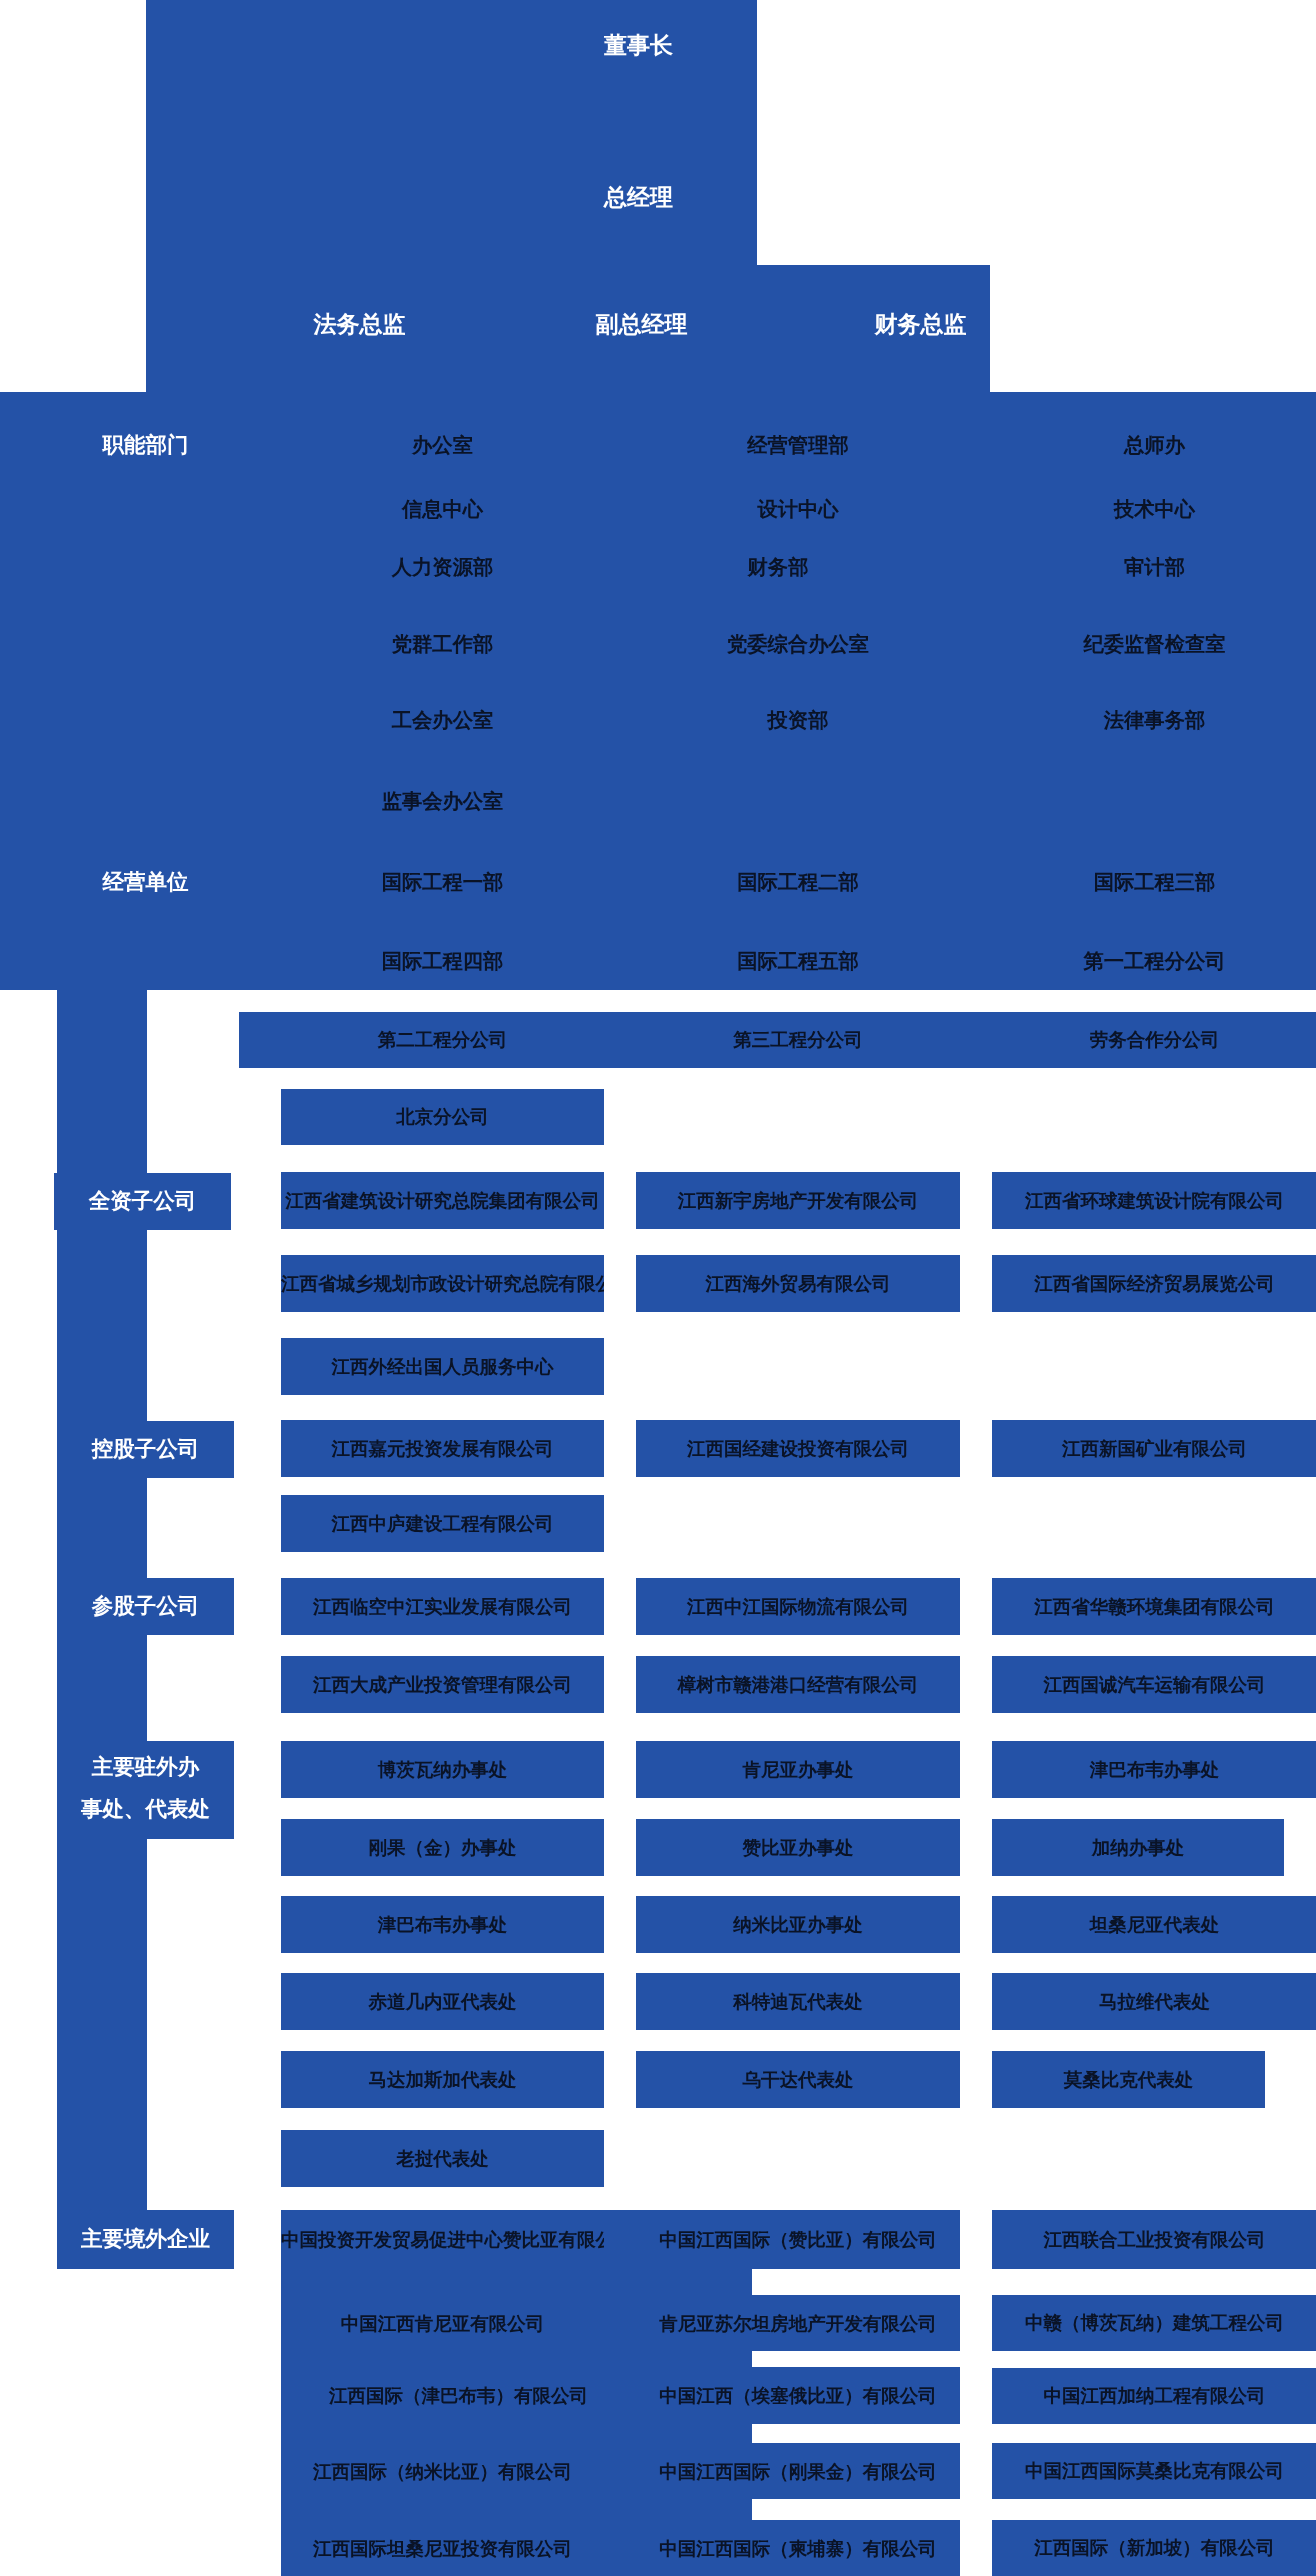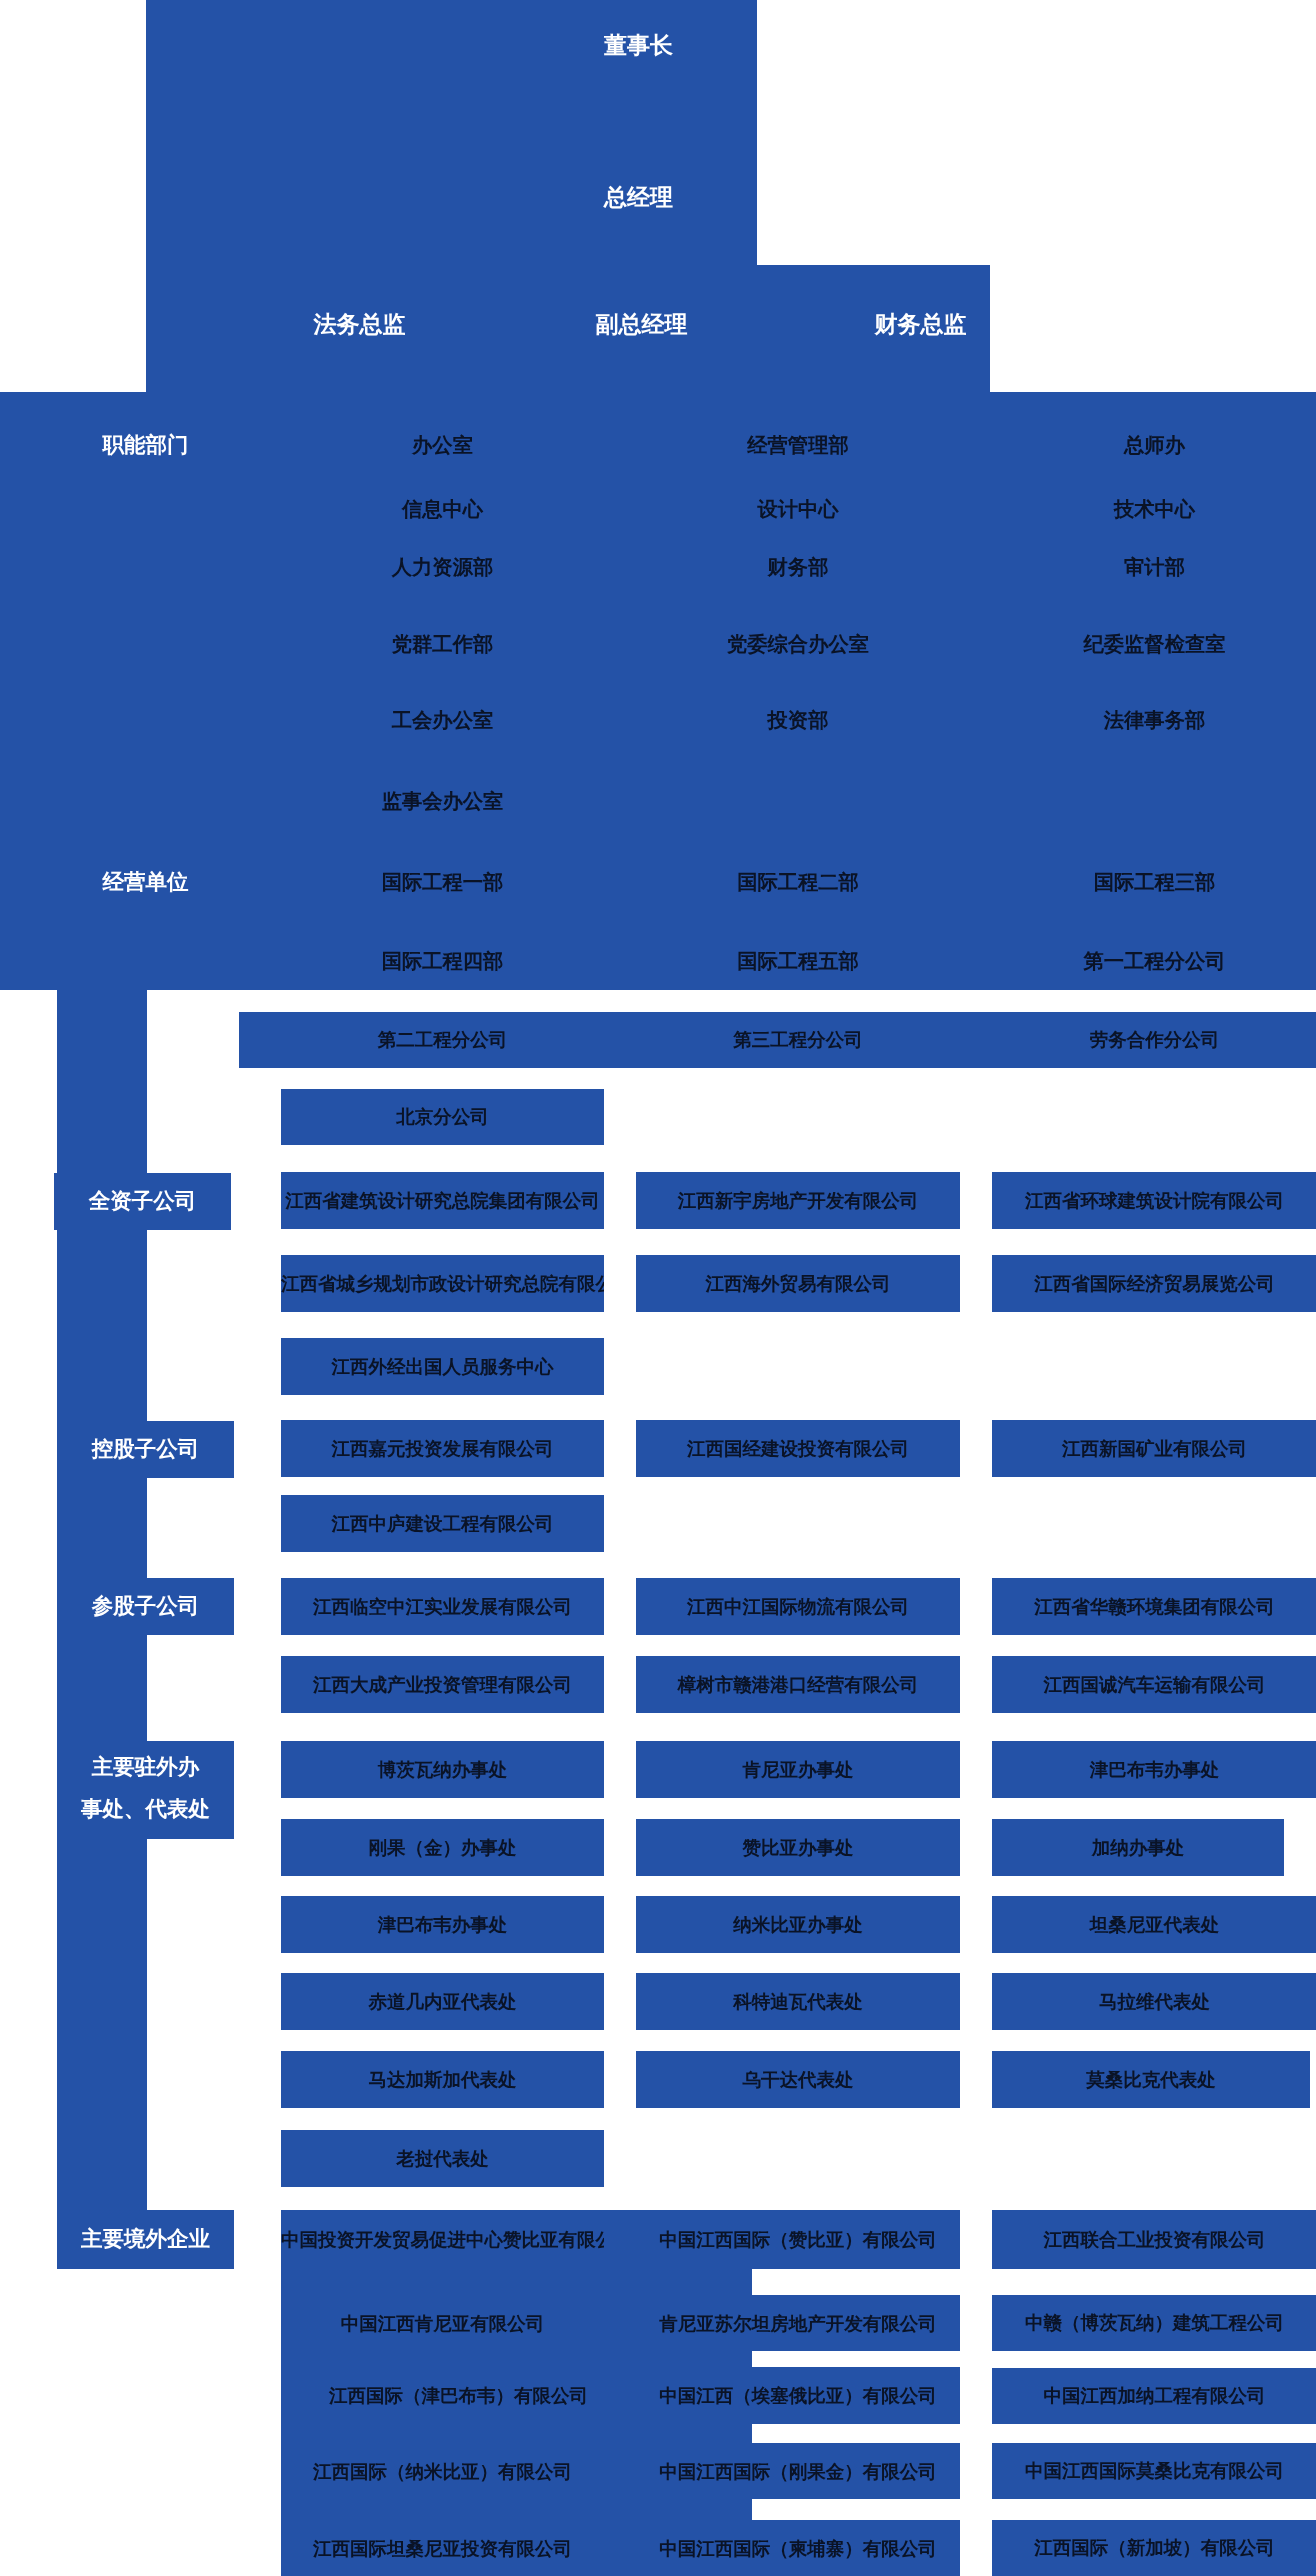--- a/index.html
+++ b/index.html
@@ -59,21 +59,21 @@
   <div class="title" style="left:522px;top:309px;width:239px;line-height:30px;">副总经理</div>
   <div class="title" style="left:801px;top:309px;width:239px;line-height:30px;">财务总监</div>
 <div class="sec-label" style="left: 57px; top: 430px; width: 177px; line-height: 30px;">职能部门</div>
     <div class="flat-text" style="left: 281px; top: 431px; width: 323px; line-height: 29px;">办公室</div>
     <div class="flat-text" style="left: 636px; top: 431px; width: 324px; line-height: 29px;">经营管理部</div>
     <div class="flat-text" style="left: 992px; top: 431px; width: 325px; line-height: 29px;">总师办</div>
     <div class="flat-text" style="left: 281px; top: 495px; width: 323px; line-height: 29px;">信息中心</div>
     <div class="flat-text" style="left: 636px; top: 495px; width: 324px; line-height: 29px;">设计中心</div>
     <div class="flat-text" style="left: 992px; top: 495px; width: 325px; line-height: 29px;">技术中心</div>
     <div class="flat-text" style="left: 281px; top: 553px; width: 323px; line-height: 29px;">人力资源部</div>
-    <div class="flat-text" style="left: 636px; top: 553px; width: 324px; line-height: 29px;">财务部</div>
+    <div class="flat-text" style="left: 616px; top: 553px; width: 324px; line-height: 29px;">财务部</div>
     <div class="flat-text" style="left: 992px; top: 553px; width: 325px; line-height: 29px;">审计部</div>
     <div class="flat-text" style="left: 281px; top: 630px; width: 323px; line-height: 29px;">党群工作部</div>
     <div class="flat-text" style="left: 636px; top: 630px; width: 324px; line-height: 29px;">党委综合办公室</div>
     <div class="flat-text" style="left: 992px; top: 630px; width: 325px; line-height: 29px;">纪委监督检查室</div>
     <div class="flat-text" style="left: 281px; top: 706px; width: 323px; line-height: 29px;">工会办公室</div>
     <div class="flat-text" style="left: 636px; top: 706px; width: 324px; line-height: 29px;">投资部</div>
     <div class="flat-text" style="left: 992px; top: 706px; width: 325px; line-height: 29px;">法律事务部</div>
     <div class="flat-text" style="left: 281px; top: 787px; width: 323px; line-height: 29px;">监事会办公室</div>
     <div class="sec-label" style="left: 57px; top: 867px; width: 177px; line-height: 30px;">经营单位</div>
     <div class="flat-text" style="left: 281px; top: 868px; width: 323px; line-height: 29px;">国际工程一部</div>
@@ -117,21 +117,21 @@
     <div class="node" style="left: 636px; top: 1819px; width: 324px; height: 57px; line-height: 57px;">赞比亚办事处</div>
     <div class="node" style="left: 992px; top: 1819px; width: 292px; height: 57px; line-height: 57px;">加纳办事处</div>
     <div class="node" style="left: 281px; top: 1896px; width: 323px; height: 57px; line-height: 57px;">津巴布韦办事处</div>
     <div class="node" style="left: 636px; top: 1896px; width: 324px; height: 57px; line-height: 57px;">纳米比亚办事处</div>
     <div class="node" style="left: 992px; top: 1896px; width: 325px; height: 57px; line-height: 57px;">坦桑尼亚代表处</div>
     <div class="node" style="left: 281px; top: 1973px; width: 323px; height: 57px; line-height: 57px;">赤道几内亚代表处</div>
     <div class="node" style="left: 636px; top: 1973px; width: 324px; height: 57px; line-height: 57px;">科特迪瓦代表处</div>
     <div class="node" style="left: 992px; top: 1973px; width: 325px; height: 57px; line-height: 57px;">马拉维代表处</div>
     <div class="node" style="left: 281px; top: 2051px; width: 323px; height: 57px; line-height: 57px;">马达加斯加代表处</div>
     <div class="node" style="left: 636px; top: 2051px; width: 324px; height: 57px; line-height: 57px;">乌干达代表处</div>
-    <div class="node" style="left: 992px; top: 2051px; width: 318px; height: 57px; line-height: 57px;">莫桑比克代表处</div>
+    <div class="node" style="left: 992px; top: 2051px; width: 273px; height: 57px; line-height: 57px;">莫桑比克代表处</div>
     <div class="node" style="left: 281px; top: 2130px; width: 323px; height: 57px; line-height: 57px;">老挝代表处</div>
     <div class="sec-label boxed" style="left: 57px; top: 2210px; width: 177px; height: 59px; line-height: 59px; padding-top: 0px;">主要境外企业</div>
     <div class="merged-text" style="left: 281px; top: 2225px; width: 323px; line-height: 29px;">中国投资开发贸易促进中心赞比亚有限公司</div>
     <div class="merged-text" style="left: 636px; top: 2225px; width: 324px; line-height: 29px;">中国江西国际（赞比亚）有限公司</div>
     <div class="node" style="left: 992px; top: 2210px; width: 325px; height: 59px; line-height: 59px;">江西联合工业投资有限公司</div>
     <div class="merged-text" style="left: 281px; top: 2309px; width: 323px; line-height: 29px;">中国江西肯尼亚有限公司</div>
     <div class="merged-text" style="left: 636px; top: 2309px; width: 324px; line-height: 29px;">肯尼亚苏尔坦房地产开发有限公司</div>
     <div class="node" style="left: 992px; top: 2295px; width: 325px; height: 56px; line-height: 56px;">中赣（博茨瓦纳）建筑工程公司</div>
     <div class="merged-text" style="left: 281px; top: 2381px; width: 323px; line-height: 29px; padding-left: 16px;">江西国际（津巴布韦）有限公司</div>
     <div class="merged-text" style="left: 636px; top: 2381px; width: 324px; line-height: 29px;">中国江西（埃塞俄比亚）有限公司</div>

